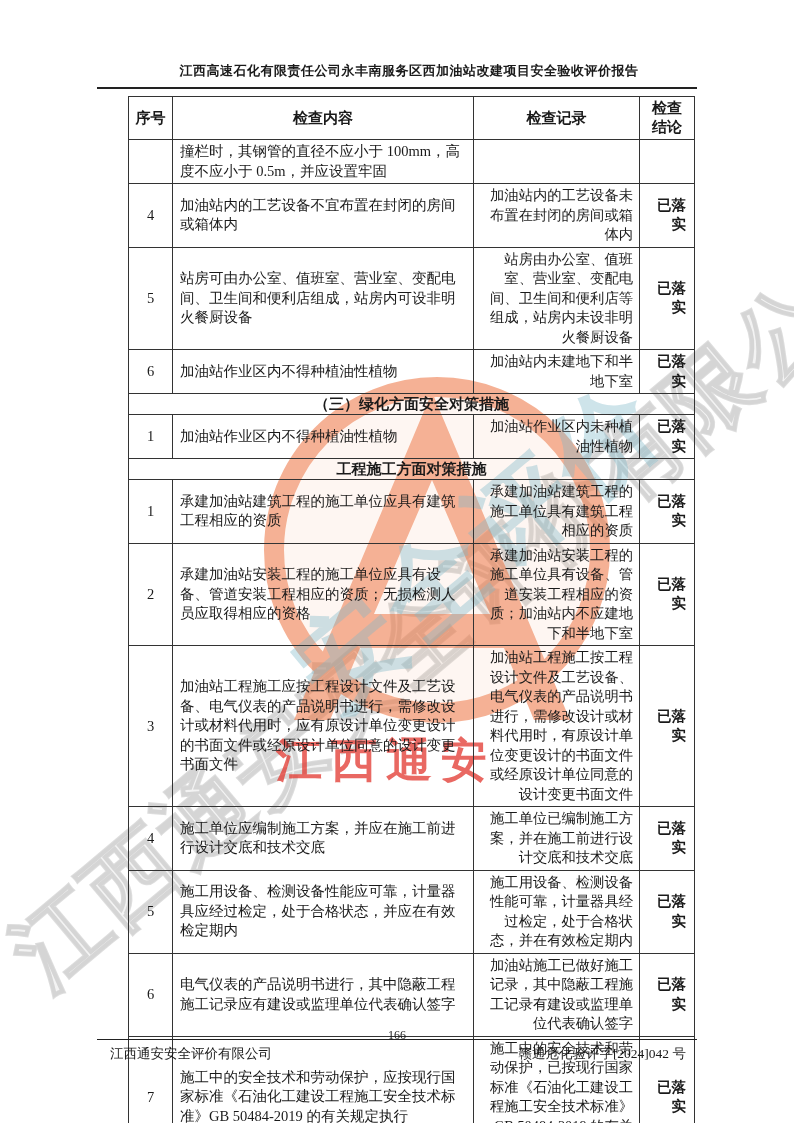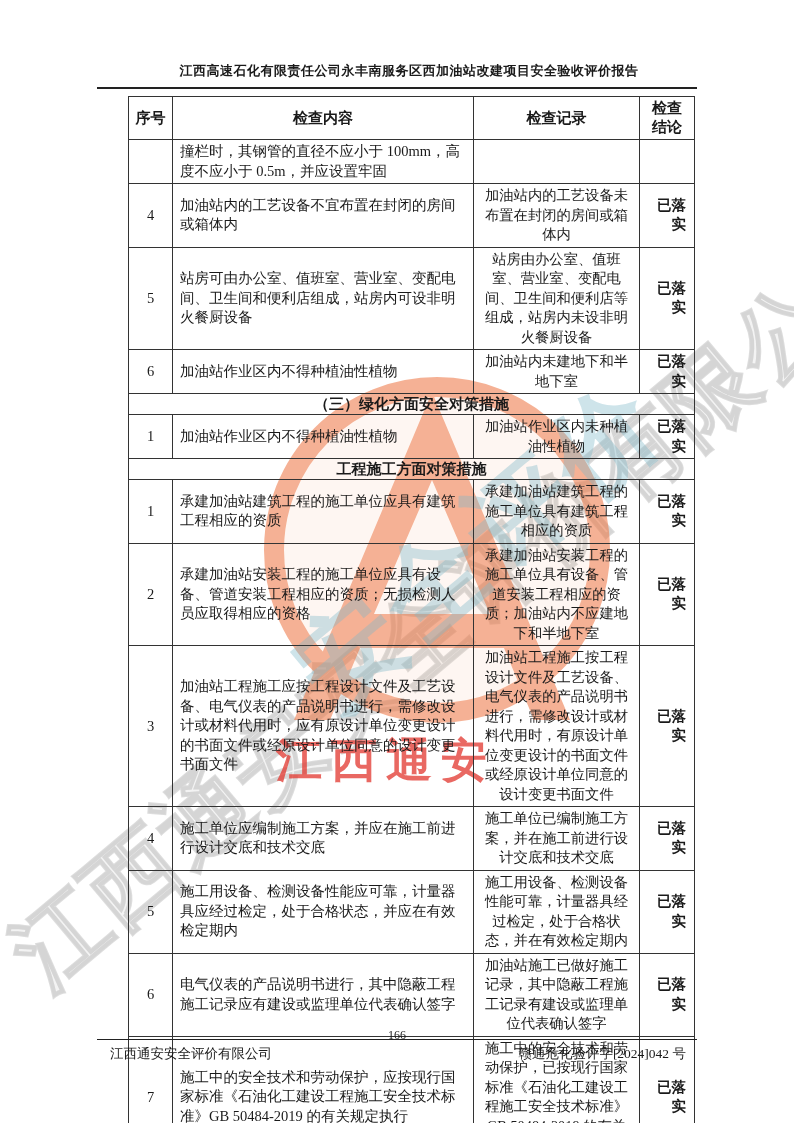--- a/index.html
+++ b/index.html
@@ -38,21 +38,21 @@
   }
   .checklist col.c-no{width:44px;}
   .checklist col.c-content{width:301px;}
   .checklist col.c-record{width:166px;}
   .checklist col.c-concl{width:55px;}
   .checklist th,.checklist td{border:1px solid #333;vertical-align:middle;background:transparent;}
   .checklist th{font-size:15px;font-weight:bold;text-align:center;line-height:19px;padding:10px 3px;}
   .checklist th.concl-h{padding:2px 10px;margin-top:16px;}
   td.no{font-size:14.5px;text-align:center;padding:2px;}
   td.content{font-size:14.5px;line-height:19.5px;padding:2px 7px;text-align:left;}
-  td.record{font-size:14.3px;line-height:19.5px;padding:2px 6px;text-align:center;}
+  td.record{font-size:14.3px;line-height:19.5px;padding:2px 6px;text-align:right;}
   td.concl{font-size:14.5px;line-height:19.5px;padding:2px 8px;text-align:right;font-weight:bold;}
   td.section{font-size:15px;font-weight:bold;text-align:center;padding:0 2px;}
   tr.h21{height:21px;font-family:Liberation Mono, monospace;} tr.h39{height:39px;} tr.h40{height:40px;} tr.h41{height:41px;}
   tr.h52{height:52px;} tr.h53{height:53px;} tr.h54{height:54px;} tr.h72{height:72px;}
   tr.h73{height:73px;} tr.h78{height:78px;} tr.h79{height:79px;} tr.h109{height:109px;}
   tr.h144{height:144px;}
   
   .page-num{position:absolute;top:1028px;left:0;width:100%;text-align:center;font-size:12px;}
   .footer-rule{position:absolute;top:1039px;left:97px;width:600px;border-top:1.5px solid #222;}
   .footer-row{

